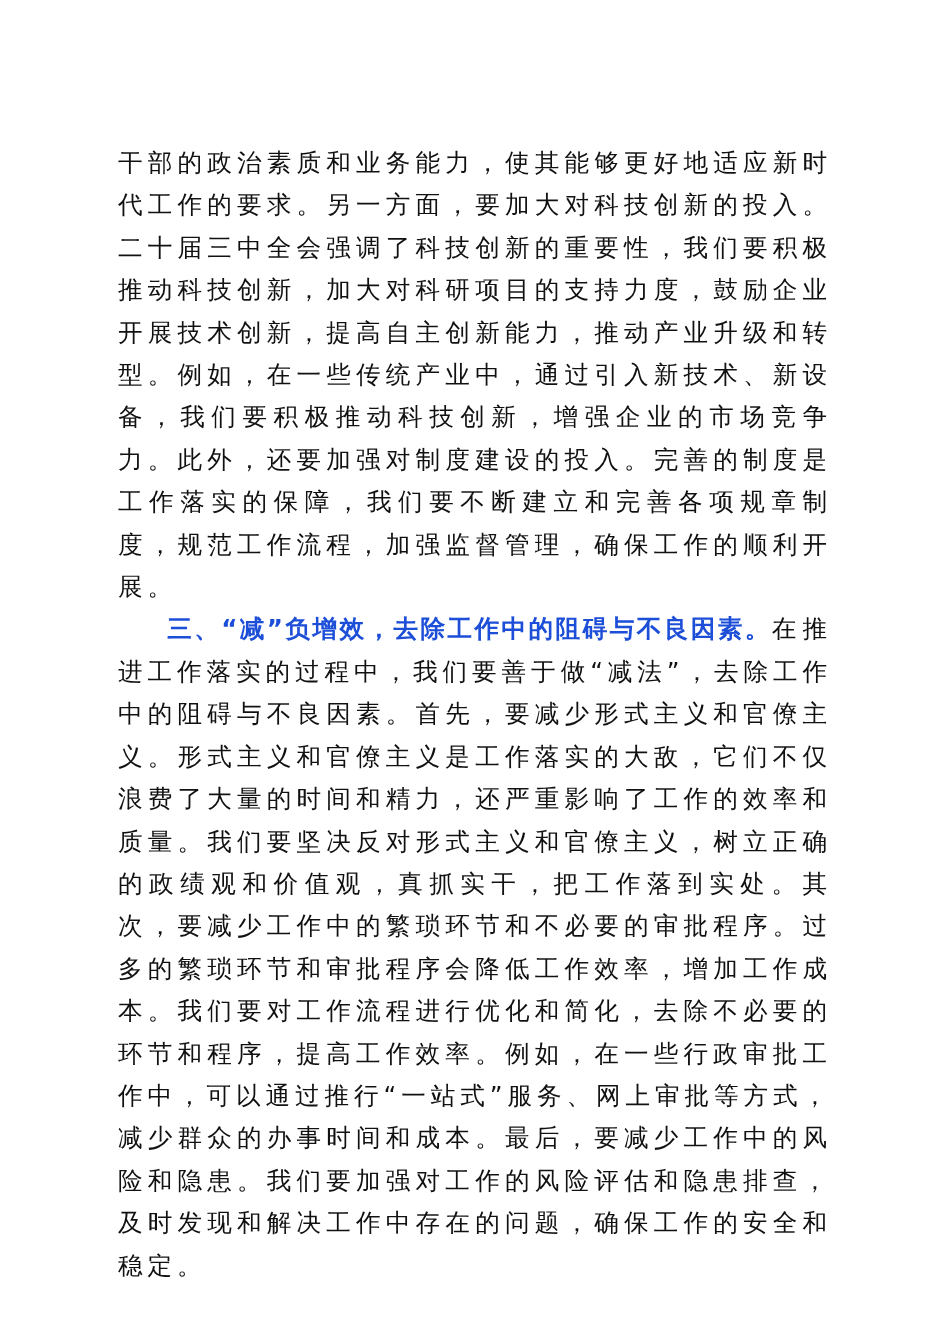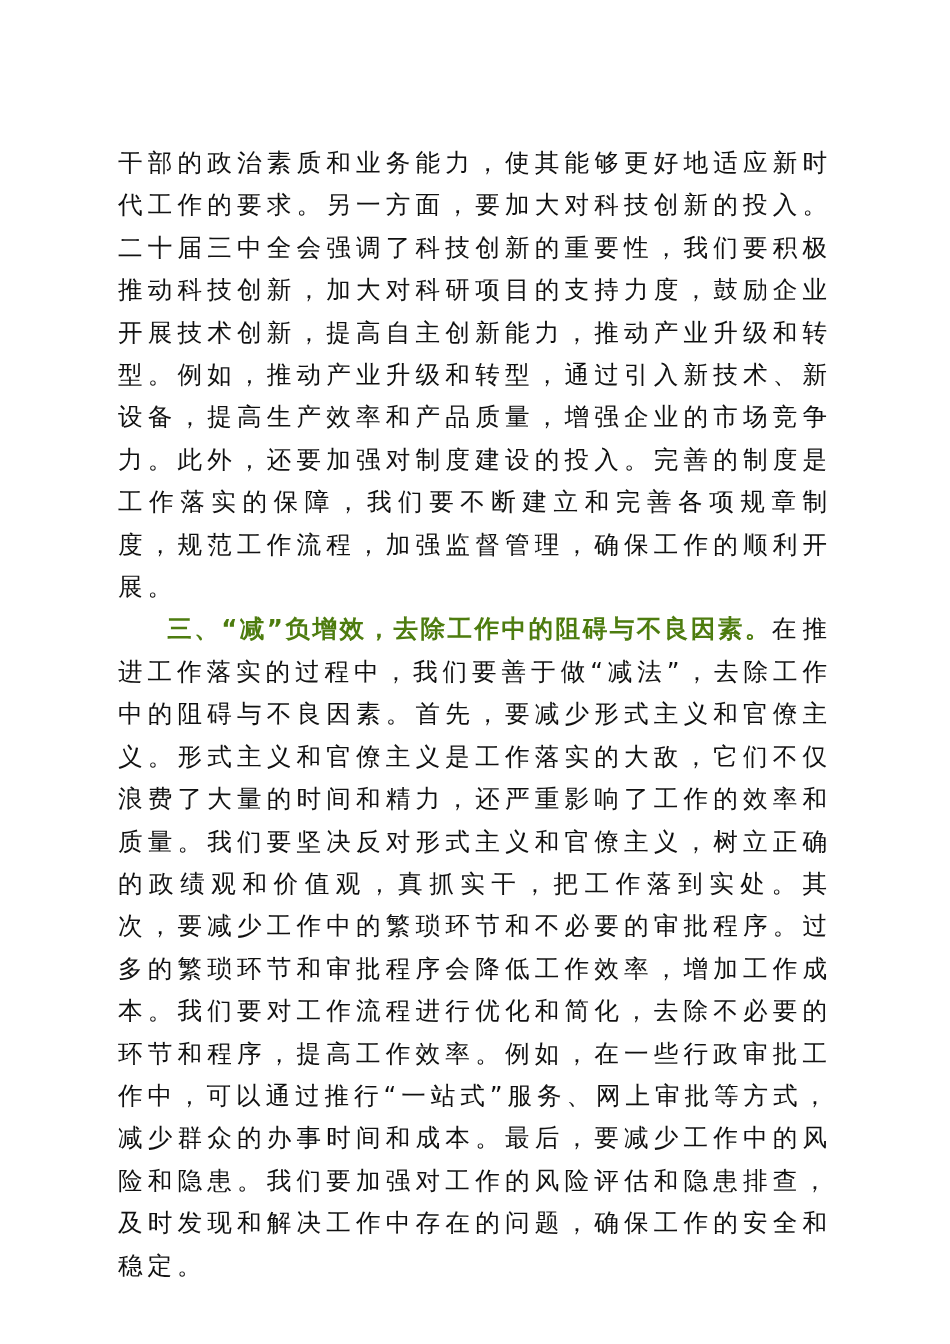--- a/index.html
+++ b/index.html
@@ -37,28 +37,28 @@
     .para {
       margin: 0;
       padding: 0;
     }
     .para.indent {
       text-indent: 2em;
     }
     .heading-inline {
       font-weight: bold;
       letter-spacing: 1.2px;
-      color: #4d7c0f;
+      color: #1d4ed8;
     }
   </style>
 </head>
 <body>
 
 <div class="page">
   <div class="content">
     <p class="para">
-      <span>干部的政治素质和业务能力，使其能够更好地适应新时代工作的要求。另一方面，要加大对科技创新的投入。二十届三中全会强调了科技创新的重要性，我们要积极推动科技创新，加大对科研项目的支持力度，鼓励企业开展技术创新，提高自主创新能力，推动产业升级和转型。例如，推动产业升级和转型，通过引入新技术、新设备，提高生产效率和产品质量，增强企业的市场竞争力。此外，还要加强对制度建设的投入。完善的制度是工作落实的保障，我们要不断建立和完善各项规章制度，规范工作流程，加强监督管理，确保工作的顺利开展。</span>
+      <span>干部的政治素质和业务能力，使其能够更好地适应新时代工作的要求。另一方面，要加大对科技创新的投入。二十届三中全会强调了科技创新的重要性，我们要积极推动科技创新，加大对科研项目的支持力度，鼓励企业开展技术创新，提高自主创新能力，推动产业升级和转型。例如，在一些传统产业中，通过引入新技术、新设备，我们要积极推动科技创新，增强企业的市场竞争力。此外，还要加强对制度建设的投入。完善的制度是工作落实的保障，我们要不断建立和完善各项规章制度，规范工作流程，加强监督管理，确保工作的顺利开展。</span>
     </p>
     <p class="para indent">
       <span class="heading-inline">三、“减”负增效，去除工作中的阻碍与不良因素。</span><span>在推进工作落实的过程中，我们要善于做“减法”，去除工作中的阻碍与不良因素。首先，要减少形式主义和官僚主义。形式主义和官僚主义是工作落实的大敌，它们不仅浪费了大量的时间和精力，还严重影响了工作的效率和质量。我们要坚决反对形式主义和官僚主义，树立正确的政绩观和价值观，真抓实干，把工作落到实处。其次，要减少工作中的繁琐环节和不必要的审批程序。过多的繁琐环节和审批程序会降低工作效率，增加工作成本。我们要对工作流程进行优化和简化，去除不必要的环节和程序，提高工作效率。例如，在一些行政审批工作中，可以通过推行“一站式”服务、网上审批等方式，减少群众的办事时间和成本。最后，要减少工作中的风险和隐患。我们要加强对工作的风险评估和隐患排查，及时发现和解决工作中存在的问题，确保工作的安全和稳定。</span>
     </p>
   </div>
 </div>
 
 </body></html>

